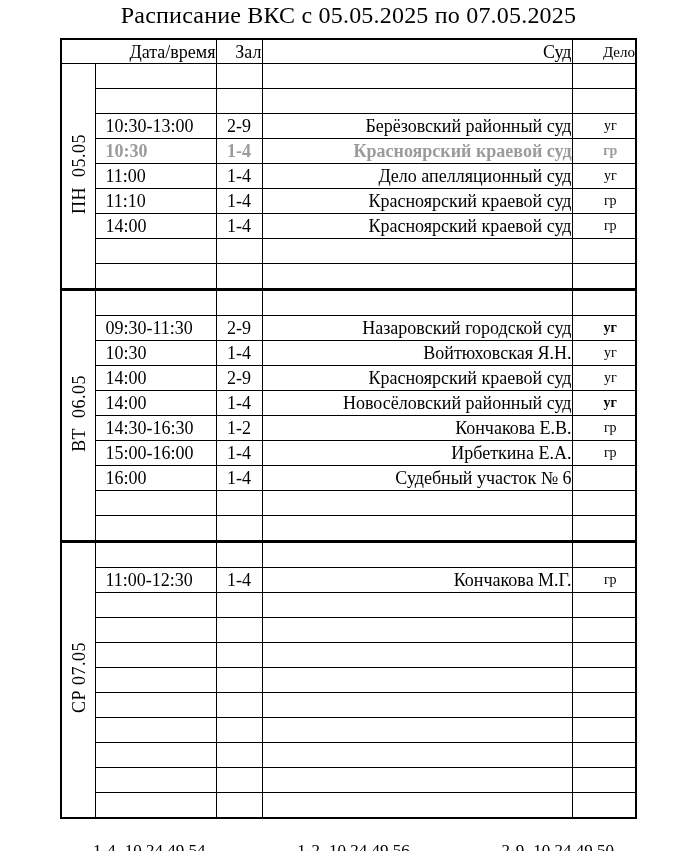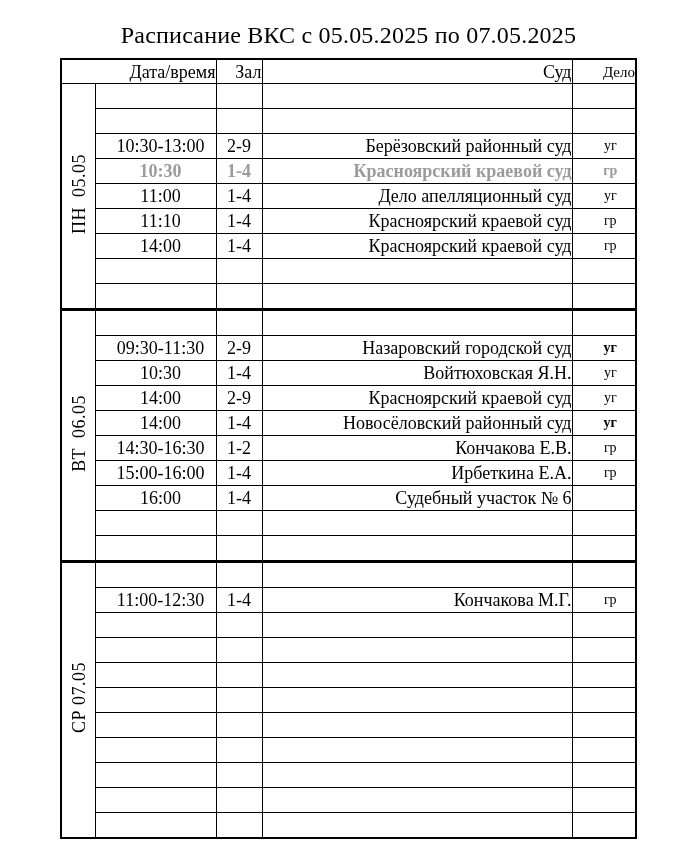--- a/index.html
+++ b/index.html
@@ -8,21 +8,21 @@
     background: #ffffff;
     width: 697px;
     height: 851px;
     font-family: "Liberation Serif", serif;
     color: var(--text, #000);
   }
   .page {
     width: 697px;
     height: 851px;
     box-sizing: border-box;
-    padding-top: 20px;
+    padding-top: 0;
   }
   .title {
     text-align: center;
     font-size: 24px;
     line-height: 30px;
     margin: 0 0 8px 0;
     font-weight: normal;
     letter-spacing: 0.2px;
   }
   table.schedule {
@@ -63,21 +63,21 @@
     vertical-align: middle;
   }
   .day-text {
     display: inline-block;
     writing-mode: vertical-rl;
     transform: rotate(180deg);
     font-size: 18px;
     white-space: pre;
     letter-spacing: 0.5px;
   }
-  td.time-cell  { text-align: center; padding-left: 9px; }
+  td.time-cell  { text-align: left; padding-left: 9px; }
   td.hall-cell  { text-align: center; }
   td.court-cell { text-align: right; padding-left: 10px; }
   td.case-cell  { text-align: center; padding-left: 13px; font-size: 14px; }
 
   tr.bold td { font-weight: normal; }
   tr.muted td { font-weight: bold; color: var(--muted, #9b9b9b); }
   td.case-bold { font-weight: bold; }
 
   .footer {
     width: 575px;

